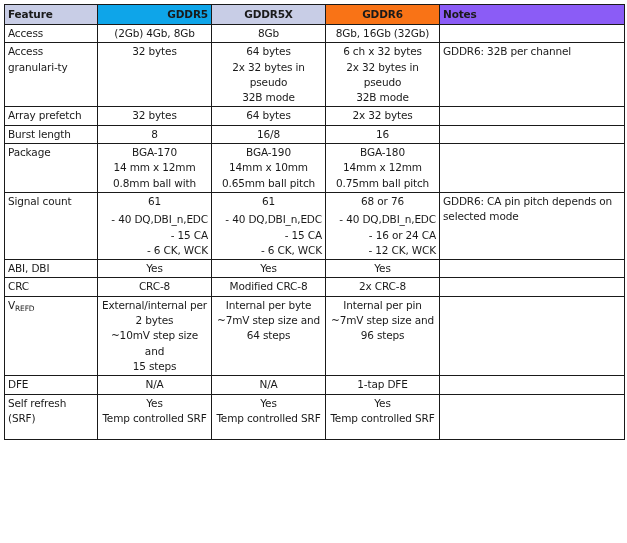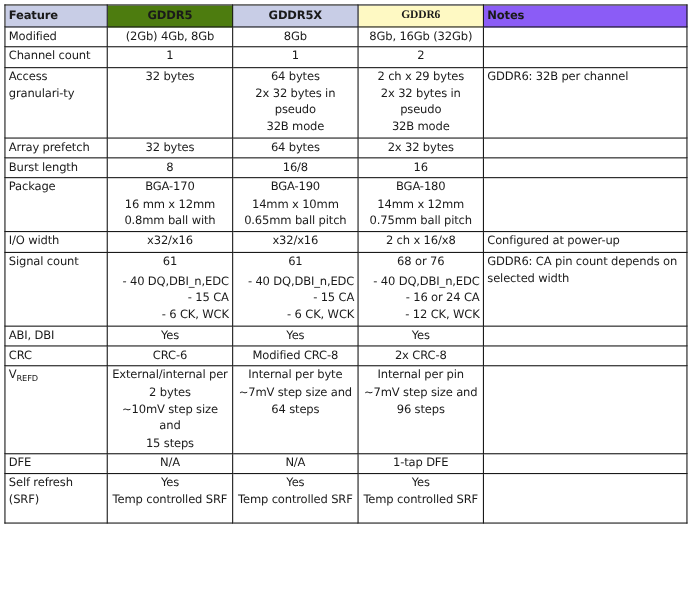--- a/index.html
+++ b/index.html
@@ -61,57 +61,50 @@
   <colgroup>
     <col class="c0">
       <col class="c1">
       <col class="c2">
       <col class="c3">
       <col class="c4">
   </colgroup>
   <thead>
     <tr style="height:20px">
       <th class="l" style="background: rgb(200, 205, 230);">Feature</th>
-      <th class="c" style="background: #4d7c0f;">GDDR5</th>
+      <th class="c" style="background: #0ea5e9; text-align: right;">GDDR5</th>
       <th class="c" style="background: rgb(200, 205, 230); margin-top: 36px;">GDDR5X</th>
-      <th class="c" style="background: #fef9c3; font-family: Liberation Serif, serif;">GDDR6</th>
+      <th class="c" style="background: #f97316;">GDDR6</th>
       <th class="l" style="background: #8b5cf6;">Notes</th>
     </tr>
   </thead>
   <tbody>
 
     <tr style="height:17px">
-      <td class="l">Modified</td>
+      <td class="l">Access</td>
       <td class="c">(2Gb) 4Gb, 8Gb</td>
       <td class="c">8Gb</td>
       <td class="c">8Gb, 16Gb (32Gb)</td>
       <td class="l"></td>
     </tr>
 
 
 
 
-    <tr style="height:18px">
-      <td class="l">Channel count</td>
-      <td class="c">1</td>
-      <td class="c">1</td>
-      <td class="c">2</td>
-      <td class="l"></td>
-    </tr>
 
     <tr style="height:47px">
       <td class="l">Access granulari-ty</td>
       <td class="c">32 bytes</td>
       <td class="c">
         <span class="line">64 bytes</span>
         <span class="line">2x 32 bytes in pseudo</span>
         <span class="line">32B mode</span>
       </td>
       <td class="c">
-        <span class="line">2 ch x 29 bytes</span>
+        <span class="line">6 ch x 32 bytes</span>
         <span class="line">2x 32 bytes in pseudo</span>
         <span class="line">32B mode</span>
       </td>
       <td class="l">GDDR6: 32B per channel</td>
     </tr>
 
     <tr style="height:18px">
       <td class="l">Array prefetch</td>
       <td class="c">32 bytes</td>
       <td class="c">64 bytes</td>
@@ -124,43 +117,36 @@
       <td class="c">8</td>
       <td class="c">16/8</td>
       <td class="c">16</td>
       <td class="l"></td>
     </tr>
 
     <tr style="height:47px">
       <td class="l">Package</td>
       <td class="c">
         <span class="line">BGA-170</span>
-        <span class="line">16 mm x 12mm</span>
+        <span class="line">14 mm x 12mm</span>
         <span class="line">0.8mm ball with</span>
       </td>
       <td class="c">
         <span class="line">BGA-190</span>
         <span class="line">14mm x 10mm</span>
         <span class="line">0.65mm ball pitch</span>
       </td>
       <td class="c">
         <span class="line">BGA-180</span>
         <span class="line">14mm x 12mm</span>
         <span class="line">0.75mm ball pitch</span>
       </td>
       <td class="l"></td>
     </tr>
 
-    <tr style="height:18px">
-      <td class="l">I/O width</td>
-      <td class="c">x32/x16</td>
-      <td class="c">x32/x16</td>
-      <td class="c">2 ch x 16/x8</td>
-      <td class="l">Configured at power-up</td>
-    </tr>
 
     <tr style="height:64px">
       <td class="l">Signal count</td>
       <td class="c">
         <span class="line">61</span>
         <span class="gap"></span>
         <span class="sig">- 40 DQ,DBI_n,EDC</span>
         <span class="sig">- 15 CA</span>
         <span class="sig">- 6 CK, WCK</span>
       </td>
@@ -171,34 +157,34 @@
         <span class="sig">- 15 CA</span>
         <span class="sig">- 6 CK, WCK</span>
       </td>
       <td class="c">
         <span class="line">68 or 76</span>
         <span class="gap"></span>
         <span class="sig">- 40 DQ,DBI_n,EDC</span>
         <span class="sig">- 16 or 24 CA</span>
         <span class="sig">- 12 CK, WCK</span>
       </td>
-      <td class="l">GDDR6: CA pin count depends on selected width</td>
+      <td class="l">GDDR6: CA pin pitch depends on selected mode</td>
     </tr>
 
     <tr style="height:18px">
       <td class="l">ABI, DBI</td>
       <td class="c">Yes</td>
       <td class="c">Yes</td>
       <td class="c">Yes</td>
       <td class="l"></td>
     </tr>
 
     <tr style="height:18px">
       <td class="l">CRC</td>
-      <td class="c">CRC-6</td>
+      <td class="c">CRC-8</td>
       <td class="c">Modified CRC-8</td>
       <td class="c">2x CRC-8</td>
       <td class="l"></td>
     </tr>
 
     <tr style="height:65px">
       <td class="l"><span>V</span><sub class="s">REFD</sub></td>
       <td class="c">
         <span class="line">External/internal per</span>
         <span class="line">2 bytes</span>

